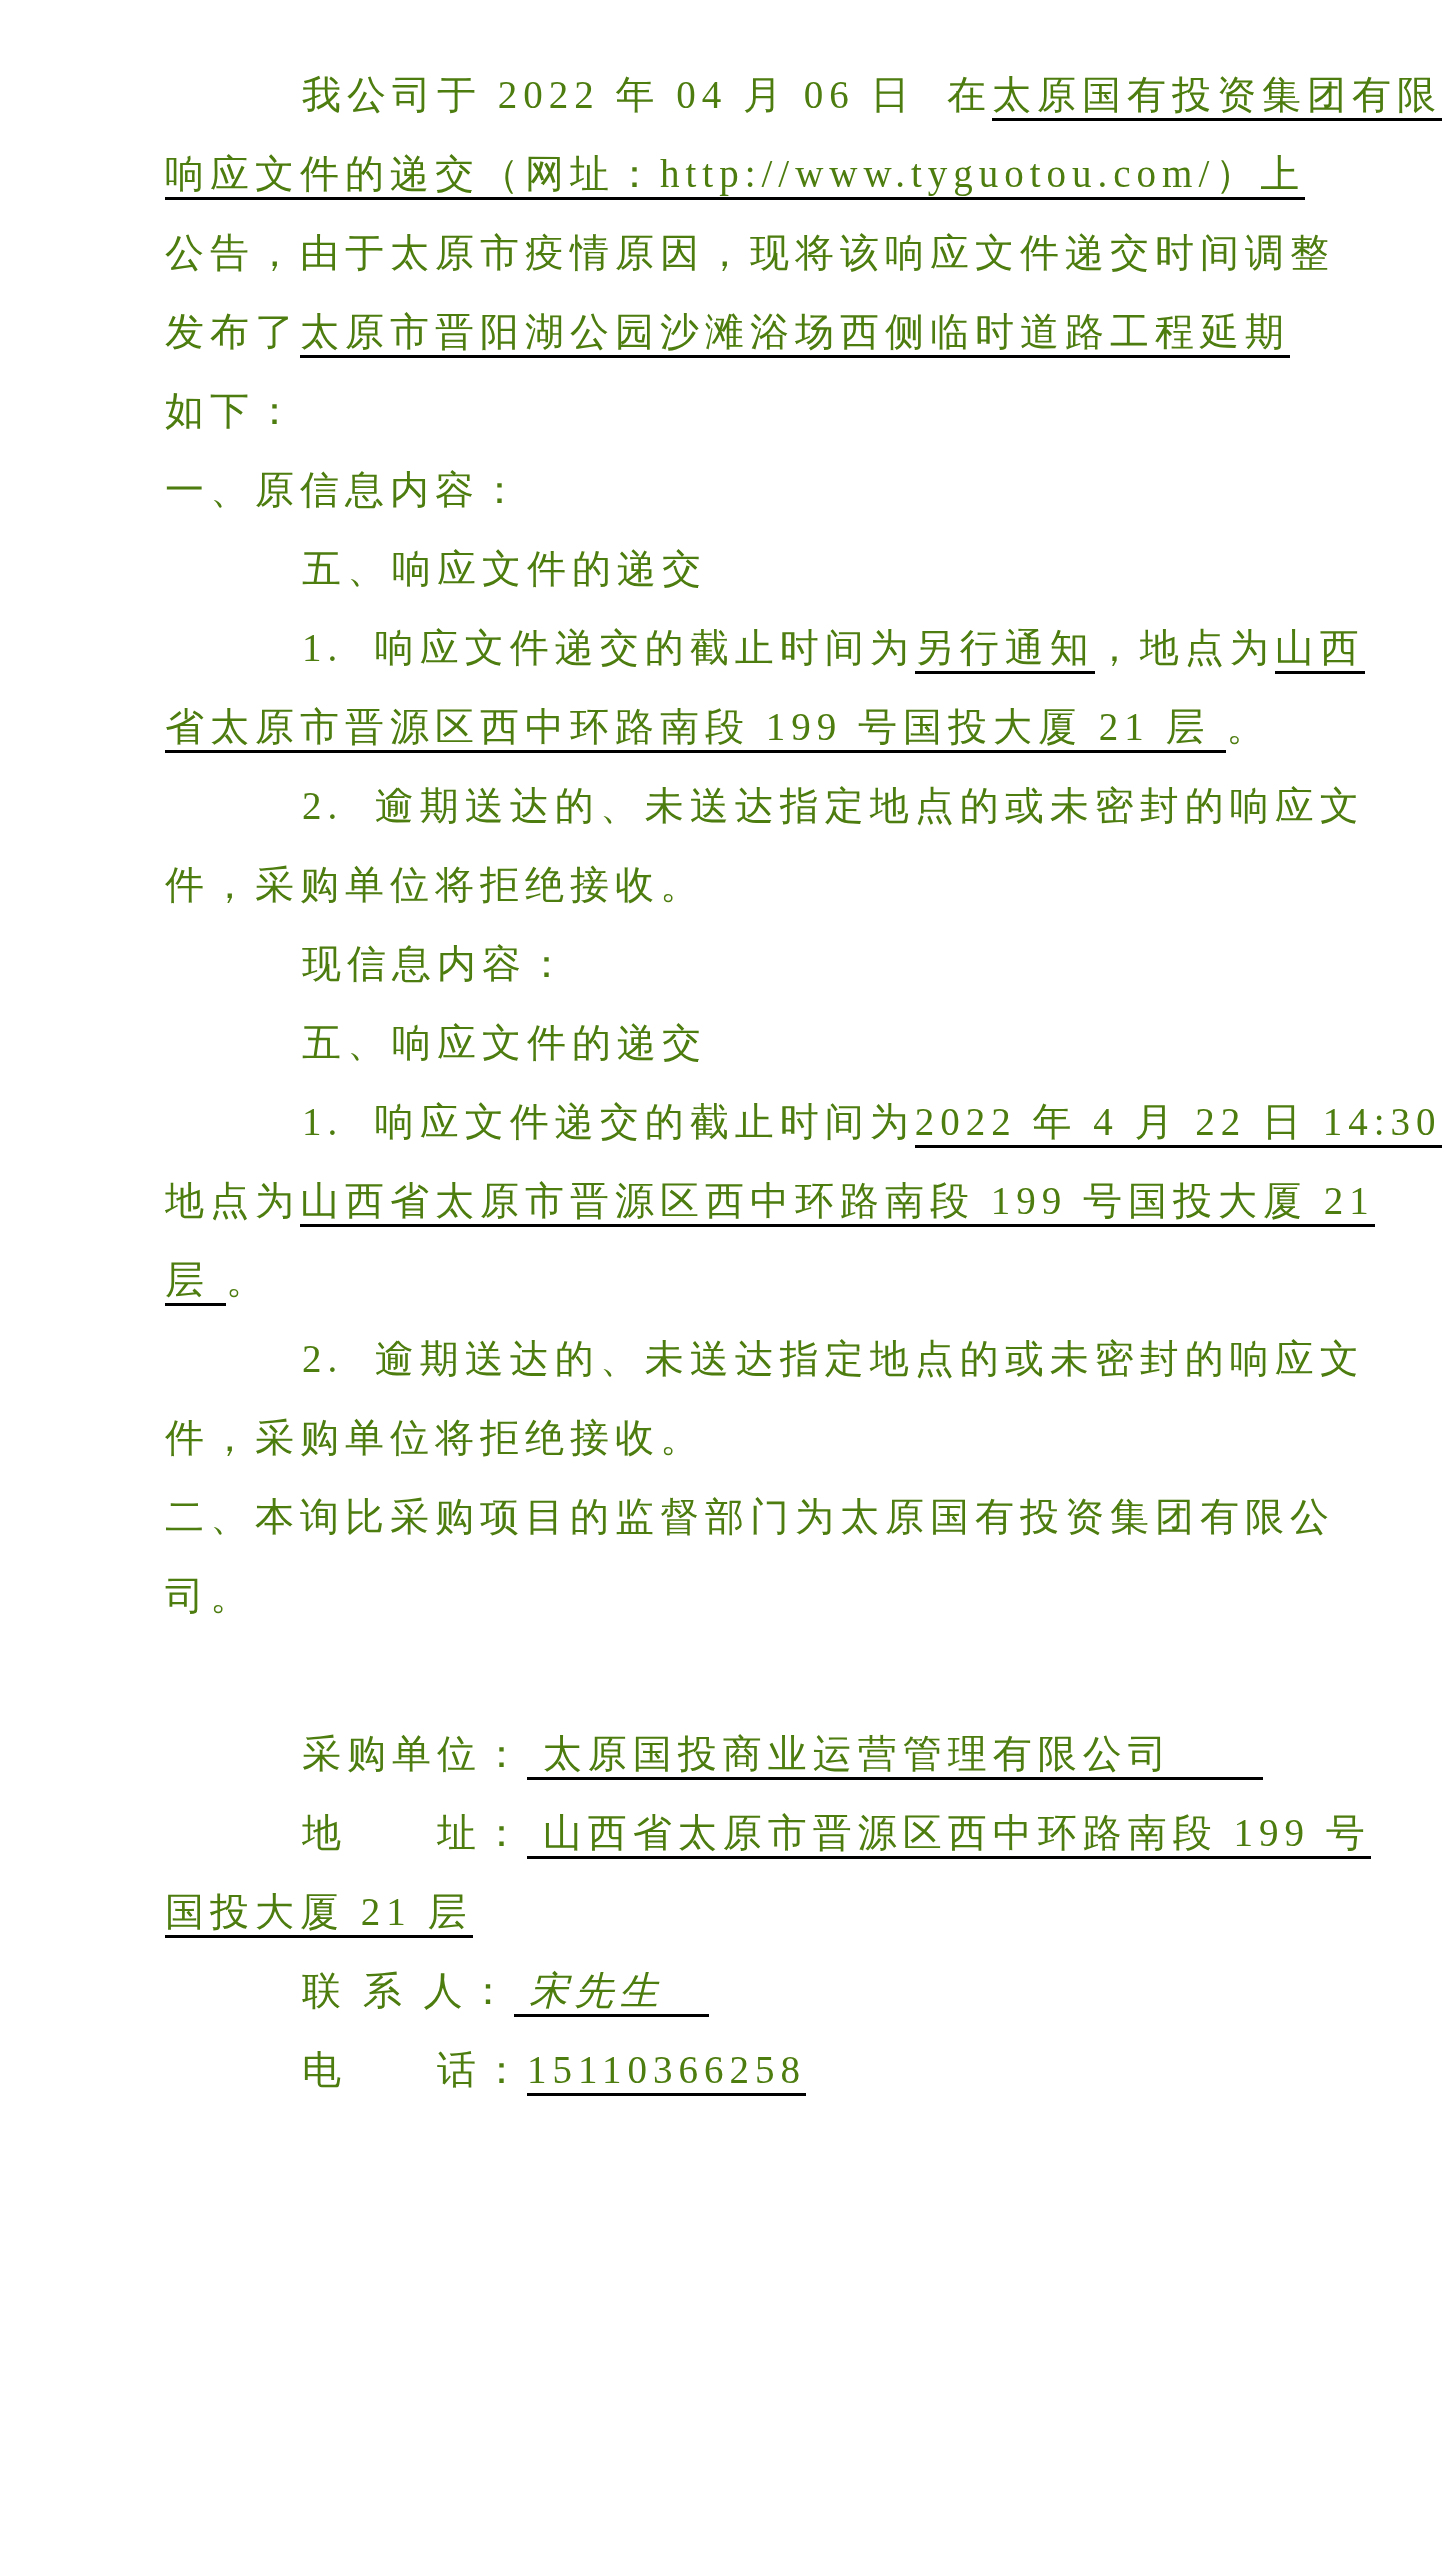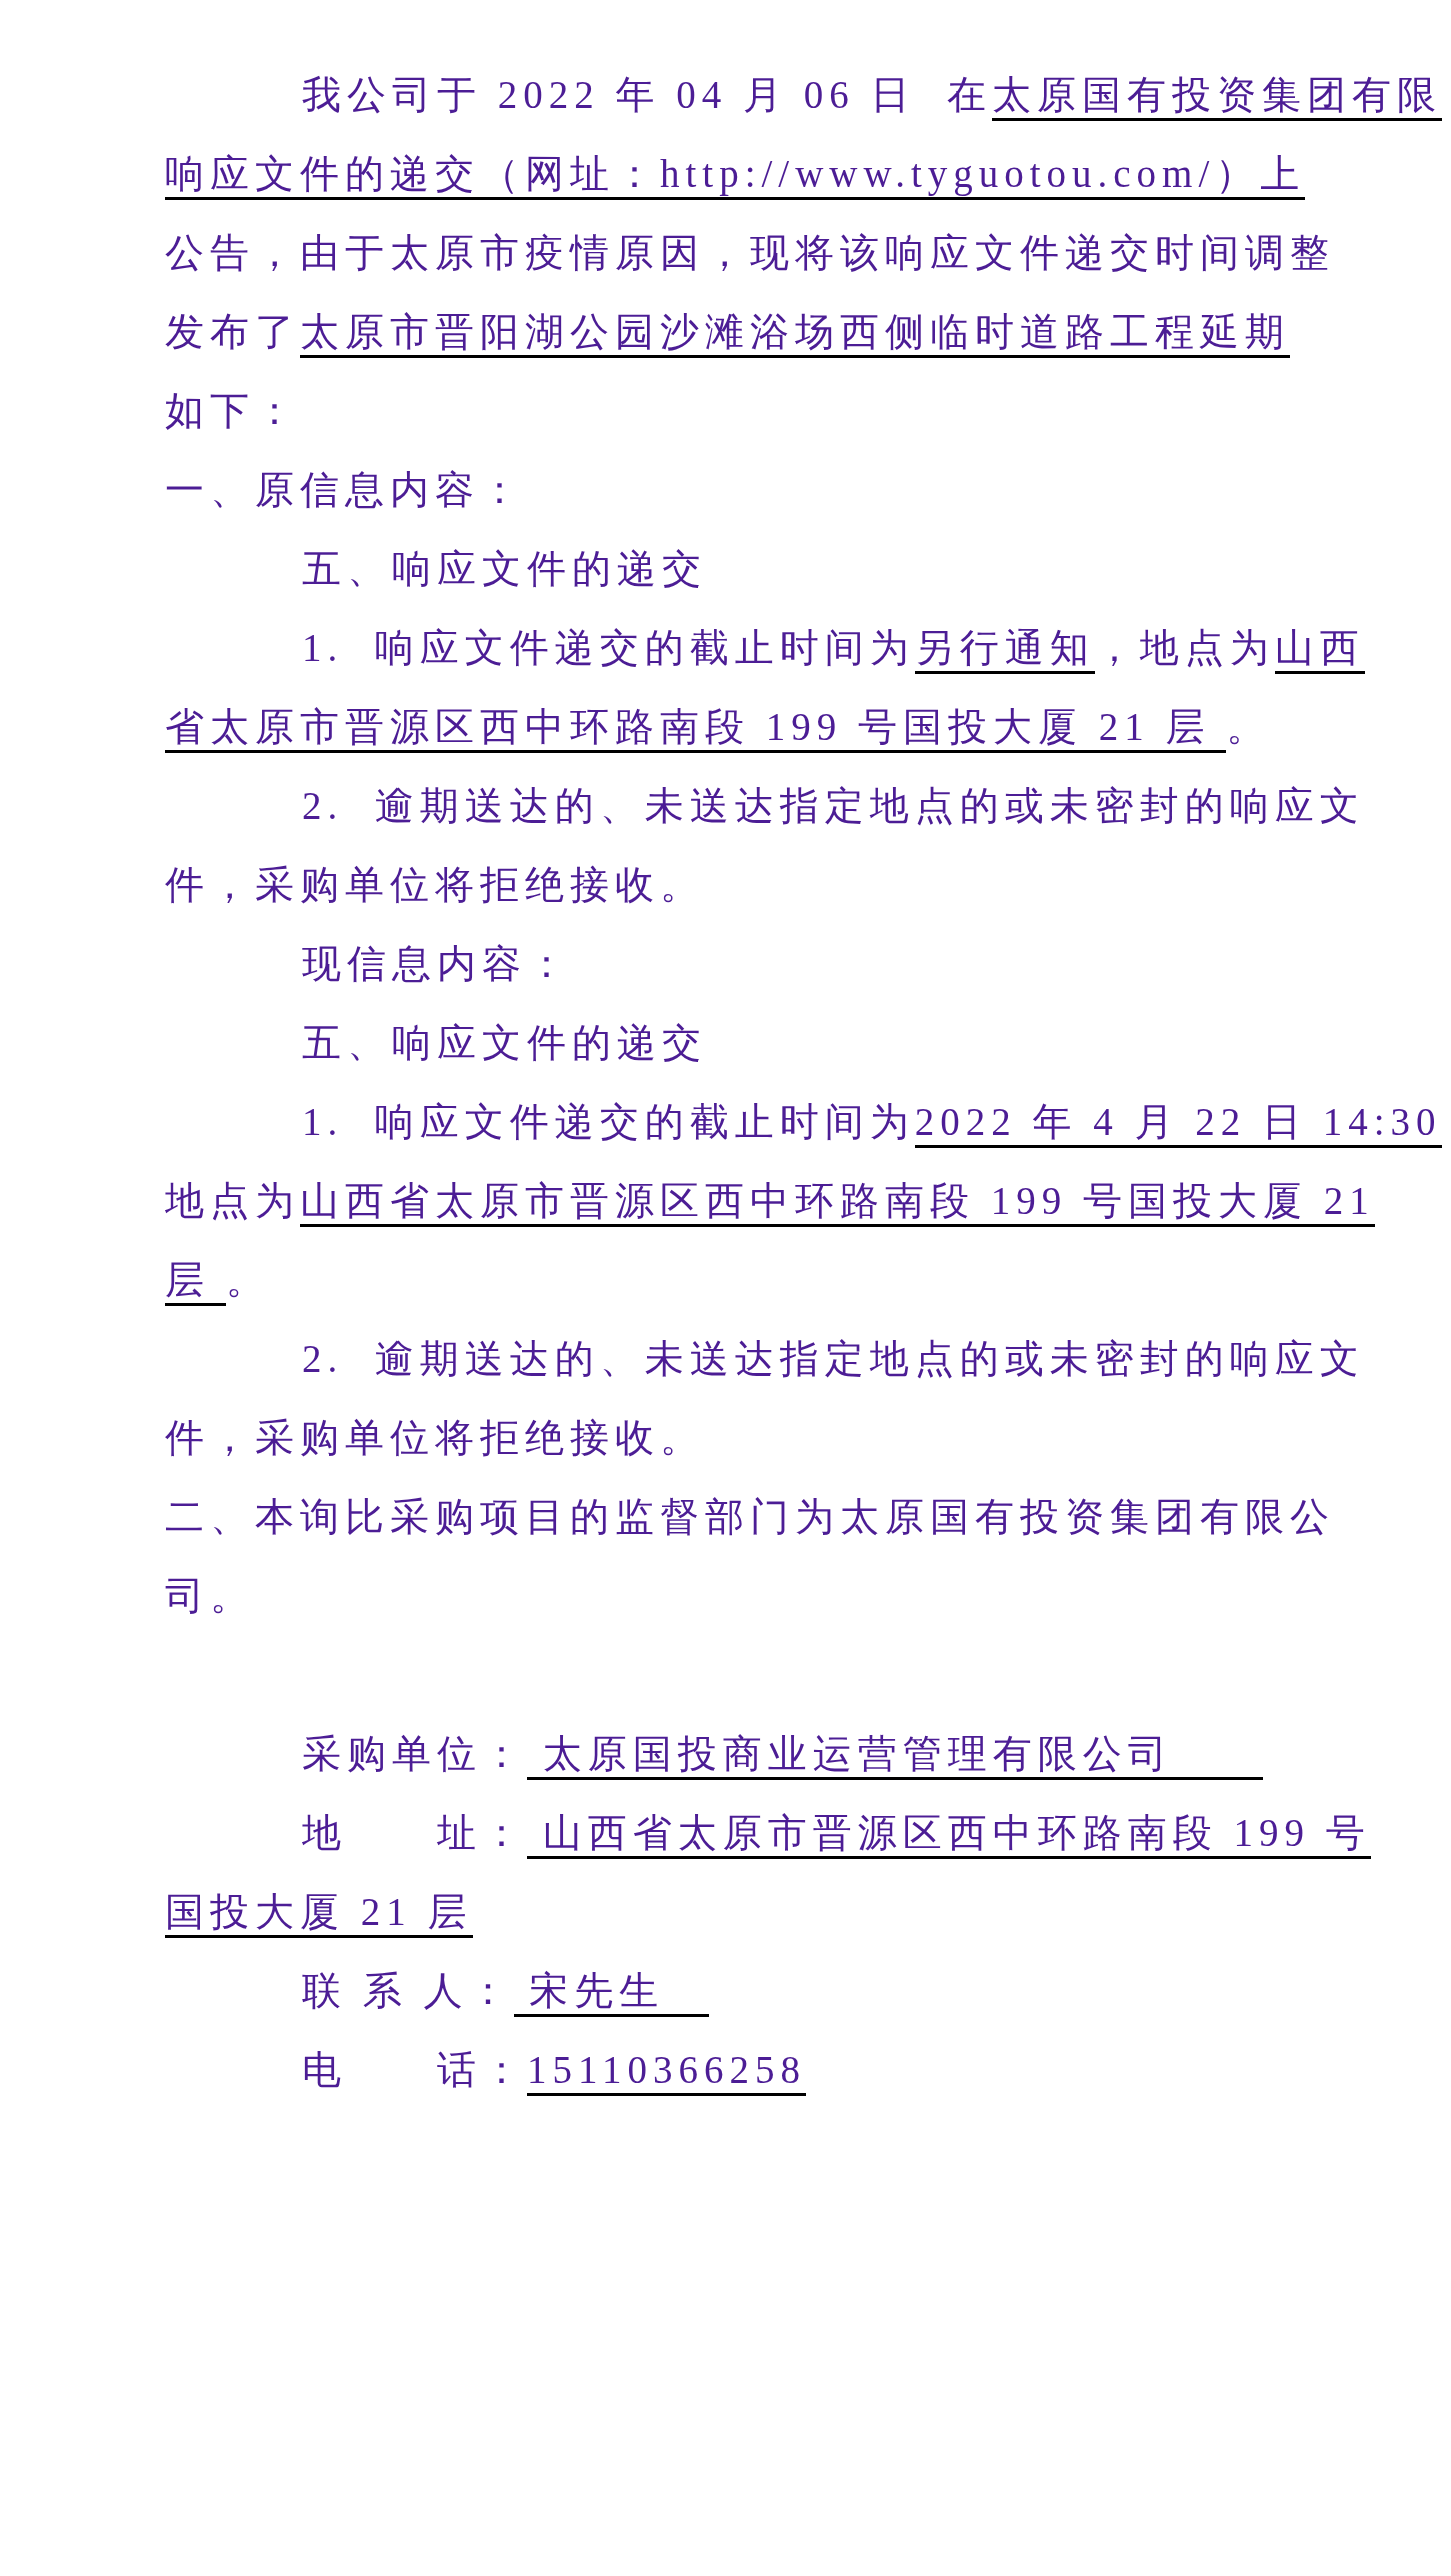--- a/index.html
+++ b/index.html
@@ -39,21 +39,21 @@
   .seg { white-space: pre; }
   .seg.u {
     border-bottom: 3.7px solid #000000;
     padding-bottom: 1.8px;
   }
 </style>
 </head>
 <body style="background: rgb(255, 255, 255);">
 
 <div class="page">
-  <div class="doc-body" id="doc-body" style="color: #4c1d95;">
+  <div class="doc-body" id="doc-body" style="color: #4d7c0f;">
       <div class="line indent"><span class="seg">我公司于 2022 年 04 月 06 日  在</span><span class="seg u" style="border-bottom-color: rgb(0, 0, 0);">太原国有投资集团有限</span></div>
       <div class="line"><span class="seg u" style="border-bottom-color: rgb(0, 0, 0);">响应文件的递交（网址：http://www.tyguotou.com/）上</span></div>
       <div class="line"><span class="seg">公告，由于太原市疫情原因，现将该响应文件递交时间调整</span></div>
       <div class="line"><span class="seg">发布了</span><span class="seg u" style="border-bottom-color: rgb(0, 0, 0);">太原市晋阳湖公园沙滩浴场西侧临时道路工程延期</span></div>
       <div class="line"><span class="seg">如下：</span></div>
       <div class="line"><span class="seg">一、原信息内容：</span></div>
       <div class="line indent"><span class="seg">五、响应文件的递交</span></div>
       <div class="line indent"><span class="seg">1.  响应文件递交的截止时间为</span><span class="seg u" style="border-bottom-color: rgb(0, 0, 0);">另行通知</span><span class="seg">，地点为</span><span class="seg u" style="border-bottom-color: rgb(0, 0, 0);">山西</span></div>
       <div class="line"><span class="seg u" style="border-bottom-color: rgb(0, 0, 0);">省太原市晋源区西中环路南段 199 号国投大厦 21 层 </span><span class="seg">。</span></div>
       <div class="line indent"><span class="seg">2.  逾期送达的、未送达指定地点的或未密封的响应文</span></div>
@@ -64,17 +64,17 @@
       <div class="line"><span class="seg">地点为</span><span class="seg u" style="border-bottom-color: rgb(0, 0, 0);">山西省太原市晋源区西中环路南段 199 号国投大厦 21</span></div>
       <div class="line"><span class="seg u" style="border-bottom-color: rgb(0, 0, 0);">层 </span><span class="seg">。</span></div>
       <div class="line indent"><span class="seg">2.  逾期送达的、未送达指定地点的或未密封的响应文</span></div>
       <div class="line"><span class="seg">件，采购单位将拒绝接收。</span></div>
       <div class="line"><span class="seg">二、本询比采购项目的监督部门为太原国有投资集团有限公</span></div>
       <div class="line"><span class="seg">司。</span></div>
       <div class="line blank"></div>
       <div class="line indent"><span class="seg">采购单位：</span><span class="seg u" style="border-bottom-color: rgb(0, 0, 0); margin-top: 46px;"> 太原国投商业运营管理有限公司　　</span></div>
       <div class="line indent"><span class="seg">地　　址：</span><span class="seg u" style="border-bottom-color: rgb(0, 0, 0);"> 山西省太原市晋源区西中环路南段 199 号</span></div>
       <div class="line"><span class="seg u" style="border-bottom-color: rgb(0, 0, 0);">国投大厦 21 层</span></div>
-      <div class="line indent"><span class="seg">联 系 人：</span><span class="seg u" style="border-bottom-color: rgb(0, 0, 0);"> 宋先生　</span></div>
+      <div class="line indent"><span class="seg">联 系 人：</span><span class="seg u" style="border-bottom-color: rgb(0, 0, 0); font-style: italic;"> 宋先生　</span></div>
       <div class="line indent"><span class="seg">电　　话：</span><span class="seg u" style="border-bottom-color: rgb(0, 0, 0);">15110366258</span></div>
     </div>
 </div>
 
 
 </body></html>

